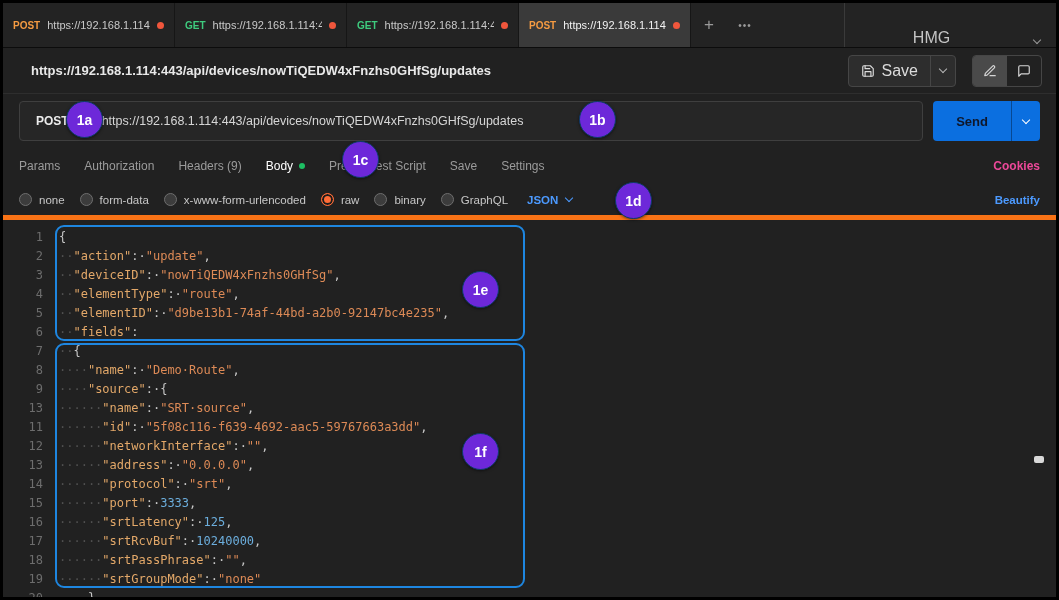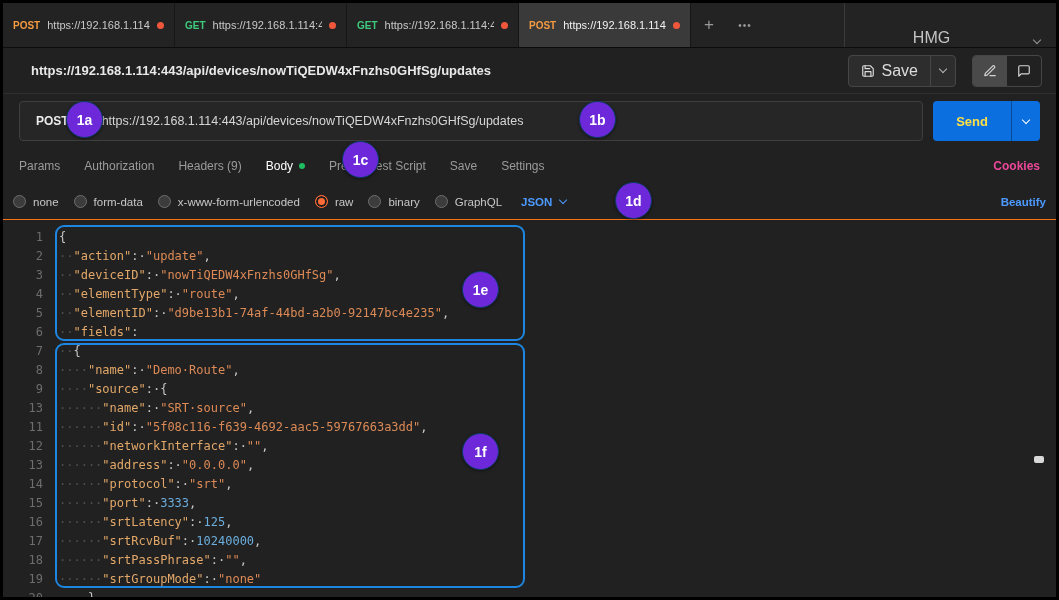--- a/index.html
+++ b/index.html
@@ -51,36 +51,36 @@
   
   .url-row { height: 54px; display: flex; align-items: center; padding: 0 16px; gap: 10px; }
   .url-box { flex: 1; display: flex; align-items: center; height: 40px; background: #262626;
              border: 1px solid #3f3f3f; border-radius: 4px; overflow: hidden; }
   .method-select { display: flex; align-items: center; gap: 11px; padding: 0 16px;
                    font-size: 12px; font-weight: 700; color: #ececec; cursor: pointer; }
   .method-select .chev { color: #9a9a9a; }
   .url-text { flex: 1; font-size: 12.5px; color: #d6d6d6; white-space: nowrap;
               overflow: hidden; cursor: text; }
   .send-group { display: flex; height: 40px; border-radius: 4px; overflow: hidden; }
-  .send-main { background: #0b6fe0; color: #fde047; font-size: 13px; font-weight: 600;
+  .send-main { background: #0b6fe0; color: #0f172a; font-size: 13px; font-weight: 600;
                padding: 0 23px; display: flex; align-items: center; cursor: pointer; }
   .send-caret { background: #0b6fe0; border-left: 1px solid rgba(0,0,0,.35); color: #fff;
                 padding: 0 11px; display: flex; align-items: center; cursor: pointer; }
 
   
   .req-tabs { height: 36px; display: flex; align-items: center; padding: 0 16px;
               gap: 24px; font-size: 12px; color: #9b9b9b; }
   .rtab { display: flex; align-items: center; gap: 6px; cursor: pointer; white-space: nowrap; }
   .rtab.active { color: #fff; }
   .green-dot { width: 6px; height: 6px; border-radius: 50%; background: #1dbf63; }
   .cookies { margin-left: auto; color: #ec4899; font-weight: 700; cursor: pointer; }
 
   
-  .body-bar { height: 36px; display: flex; align-items: center; padding: 0 10px;
-              gap: 15px; font-size: 11.5px; color: #c7c7c7; border-bottom: 1px solid #f97316; }
+  .body-bar { height: 36px; display: flex; align-items: center; padding: 0 16px;
+              gap: 15px; font-size: 11.5px; color: #c7c7c7; border-bottom: 5px solid #f97316; }
   .opt { display: flex; align-items: center; gap: 7px; cursor: pointer; white-space: nowrap; }
   .radio { width: 13px; height: 13px; border-radius: 50%; background: #3c3c3c;
            border: 1px solid #6e6e6e; flex: none; }
   .radio.sel { background: #ff6c37; border-color: #ff6c37;
                box-shadow: inset 0 0 0 2px #1c1c1c; }
   .lang-select { display: flex; align-items: center; gap: 8px; color: #4c9aff;
                  font-weight: 600; cursor: pointer; margin-left: 4px; }
   .beautify { margin-left: auto; color: #4c9aff; font-weight: 600; cursor: pointer; }
 
   

